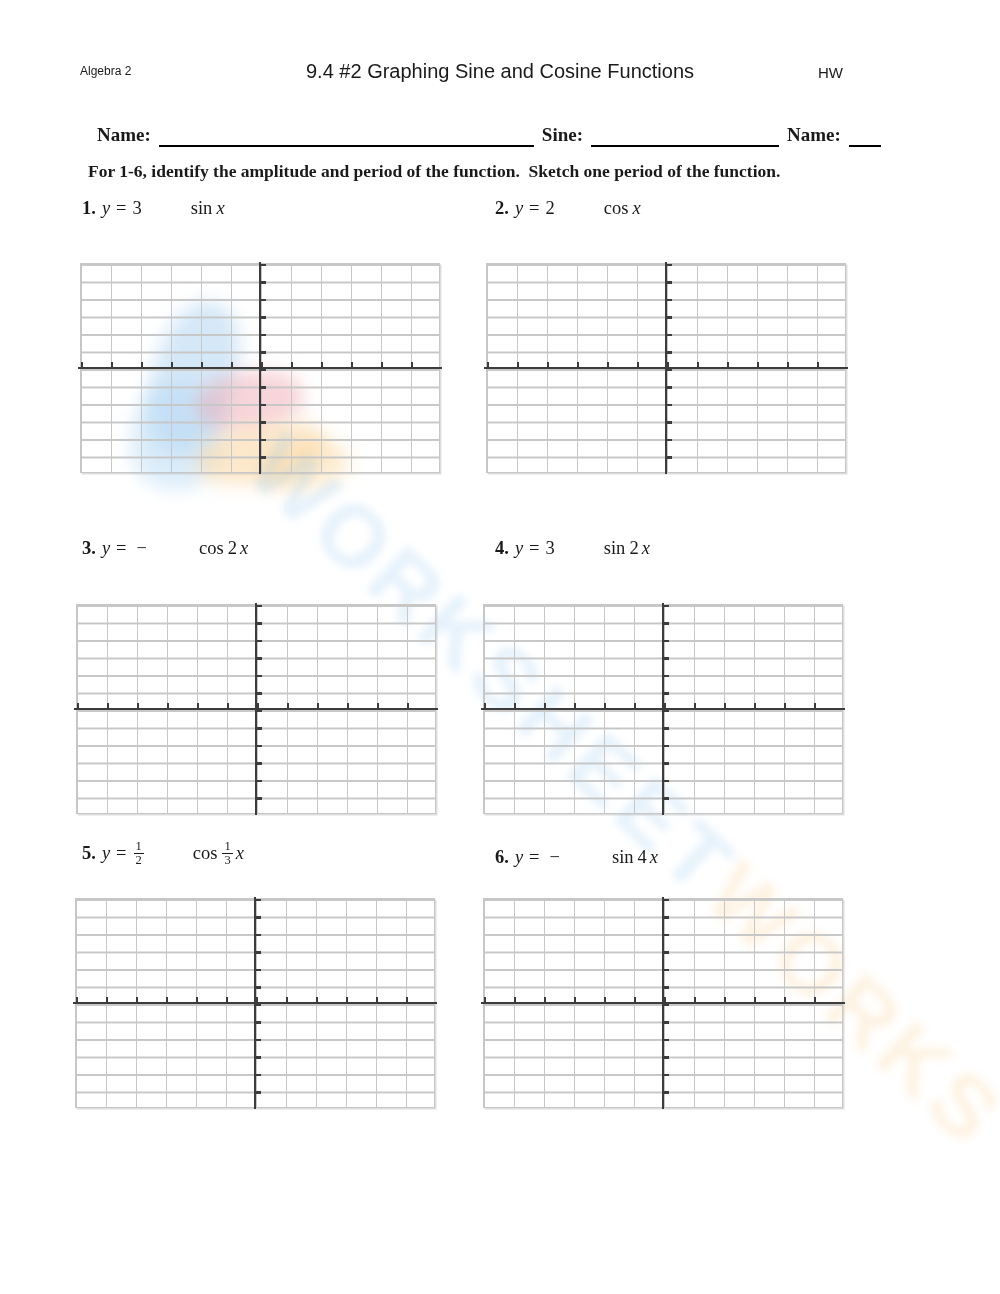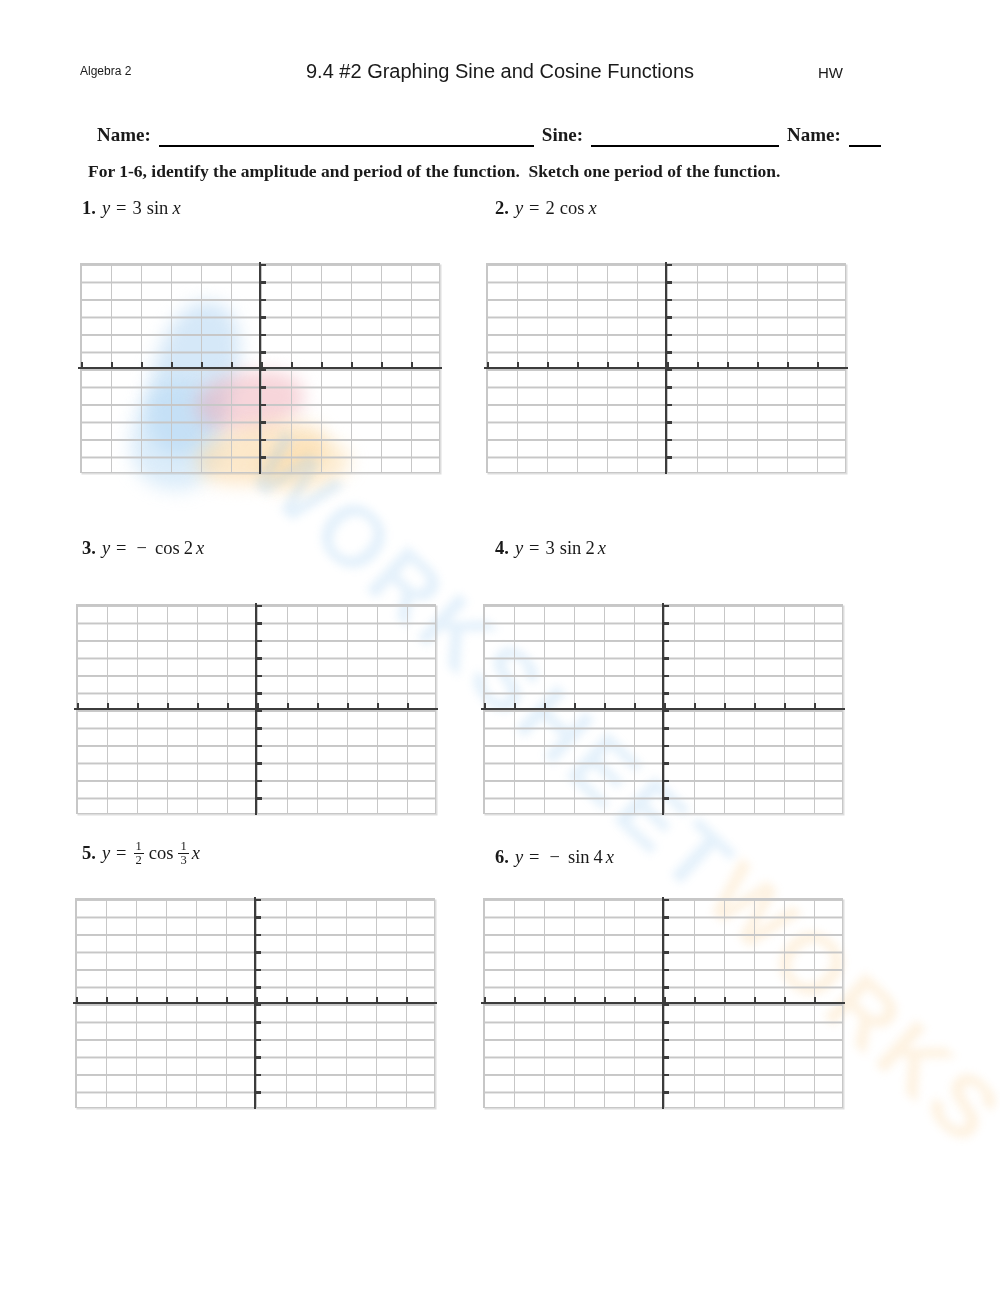--- a/index.html
+++ b/index.html
@@ -36,21 +36,21 @@
     white-space:pre-wrap;margin-left:8px;}
   
   .problem{position:absolute;display:flex;align-items:center;
     font-family:"Liberation Serif",serif;font-size:18.5px;}
   .pnum{font-weight:bold;margin-right:5px;}
   .equation{display:inline-flex;align-items:center;}
   .tk{display:inline-block;}
   .tk-var{font-style:italic;padding:0 1px;}
   .tk-op{padding:0 5px;}
   .tk-num{padding:0 2px 0 1px;}
-  .tk-fn{padding:0 3px 0 3px;}
+  .tk-fn{padding:0 3px 0 3px;margin-left:44px;}
   .frac{display:inline-flex;flex-direction:column;align-items:center;line-height:1.05;
     font-size:12.5px;margin:0 2px;}
   .fr-d{border-top:1.2px solid #1a1a1a;padding:0 2px;}
   .fr-n{padding:0 2px;}
   
   .grid{
     position:absolute;width:360px;height:210px;box-sizing:border-box;
     border:1.5px solid #c7c7c7;
     background-image:
       linear-gradient(to right,#c7c7c7 1.5px,transparent 1.5px),

